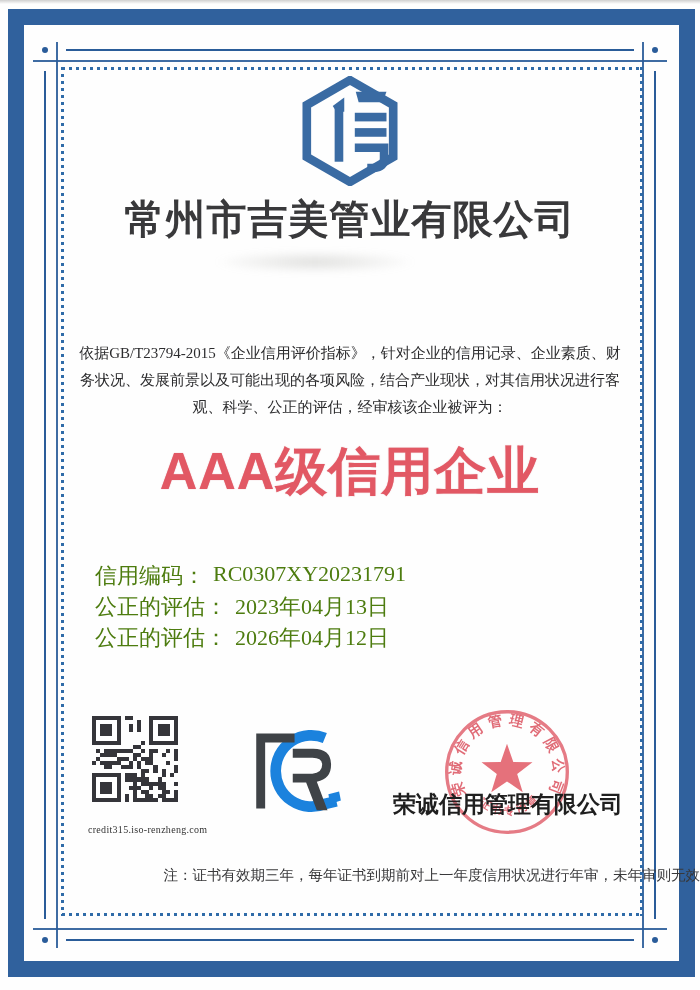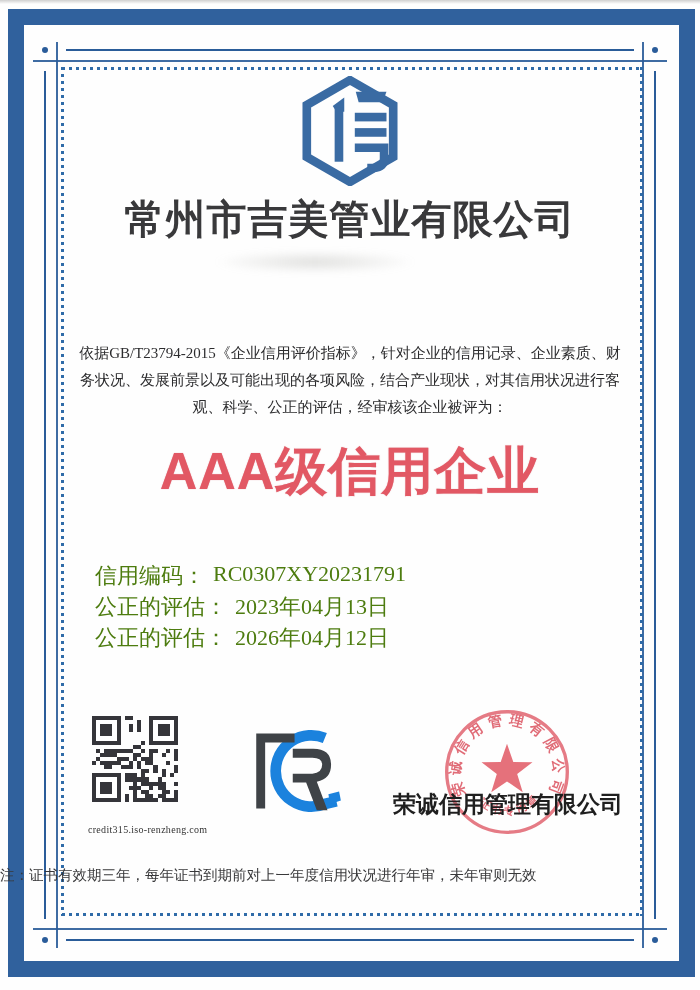--- a/index.html
+++ b/index.html
@@ -50,21 +50,21 @@
   .field-label{margin-right:8px;}
   .qr-wrap{position:absolute;left:92px;top:716px;width:86px;height:86px;}
   .qr-caption{position:absolute;left:88px;top:824px;font-size:10px;color:#333;
       letter-spacing:.3px;}
   .rc-logo{position:absolute;left:250px;top:722px;width:98px;height:98px;}
   .stamp{position:absolute;left:440px;top:705px;width:134px;height:134px;
       mix-blend-mode:multiply;opacity:.95;}
   .issuer-text{position:absolute;left:385px;top:789px;width:246px;text-align:center;
       font-family:"Liberation Sans",sans-serif;font-size:23px;font-weight:600;
       color:#1f1f1f;white-space:nowrap;z-index:5;}
-  .footnote{position:absolute;left:0;right:0;top:866px;text-align:left;
+  .footnote{position:absolute;left:0;right:0;top:866px;text-align:right;
       font-size:14.5px;color:#38383a;white-space:nowrap;}
 </style>
 </head>
 <body>
 
 <div class="page">
   <div class="scan-top"></div>
 
   <div class="band"></div>
   <div class="ln la-top"></div>

